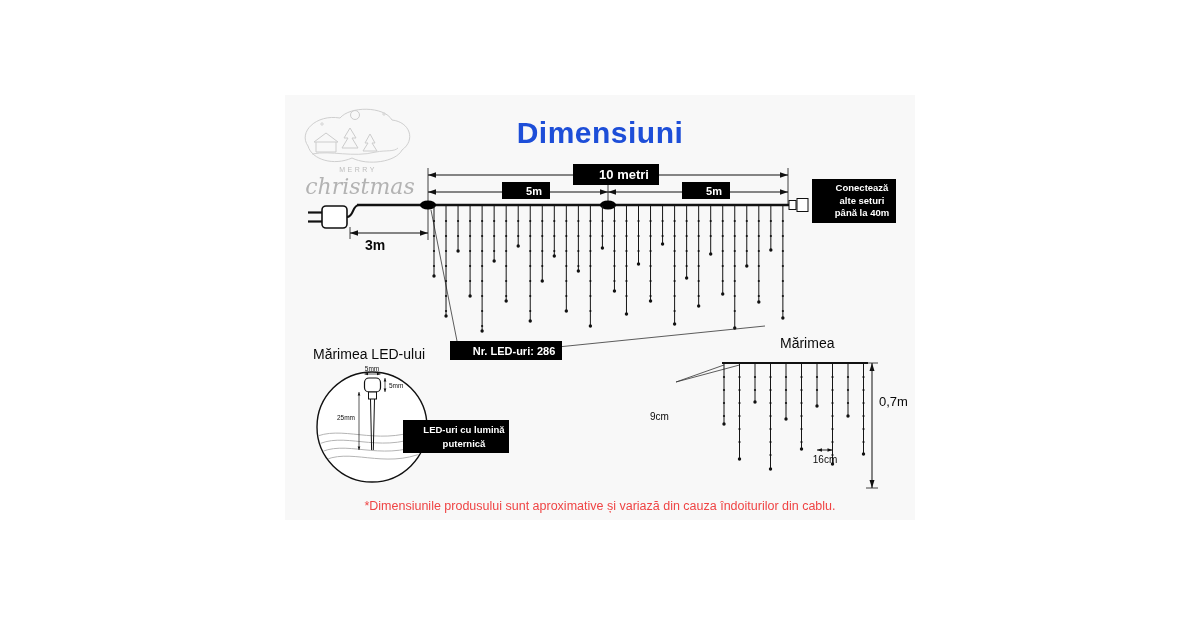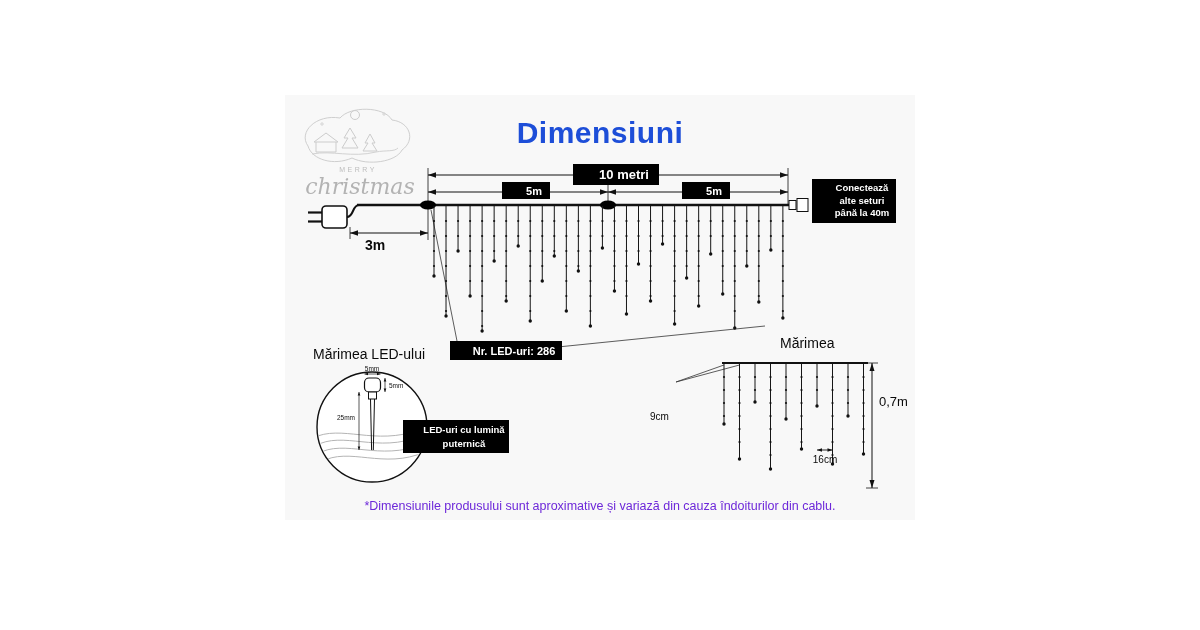--- a/index.html
+++ b/index.html
@@ -17,21 +17,21 @@
   .t5b{left:682px;top:182px;width:32px;height:17px;font-size:11px;font-weight:bold;}
   .t3m{left:365px;top:237px;width:46px;text-align:left;font-size:14px;font-weight:bold;}
   .connectbox{left:812px;top:179px;width:68px;height:44px;font-size:9.5px;font-weight:bold;line-height:1.3;}
   .nrled{left:450px;top:341px;width:96px;height:19px;font-size:11px;font-weight:bold;}
   .marimea{left:313px;top:346px;font-size:14px;}
   .spatiere{left:780px;top:335px;font-size:14px;}
   .ledcallout{left:403px;top:420px;width:90px;height:33px;font-size:9.5px;font-weight:bold;line-height:1.4;}
   .l9cm{left:650px;top:375px;font-size:10px;margin-top:36px;}
   .l16cm{left:808px;top:454px;width:34px;text-align:center;font-size:10px;}
   .l07m{left:879px;top:394px;font-size:13px;}
-  .footnote{left:285px;top:499px;width:630px;text-align:center;font-size:12.5px;color:#6d28d9;}
+  .footnote{left:285px;top:499px;width:630px;text-align:center;font-size:12.5px;color:#ef4444;}
 </style>
 </head>
 <body>
 
 <div class="abs panel"></div>
 
 <svg class="abs" style="left:292px;top:102px" width="135" height="105" viewBox="0 0 135 105">
   <circle cx="63" cy="13" r="4.5" stroke="#cccccc" fill="none"></circle>
   <path d="M16,44 C6,30 24,12 48,16 C58,4 92,4 100,18 C118,20 124,38 110,48 C104,60 76,64 60,56 C42,64 20,58 16,44 Z" stroke="#cfcfcf" fill="none"></path>
   <polyline points="24,40 24,50 44,50 44,40" stroke="#cccccc" fill="none"></polyline>

